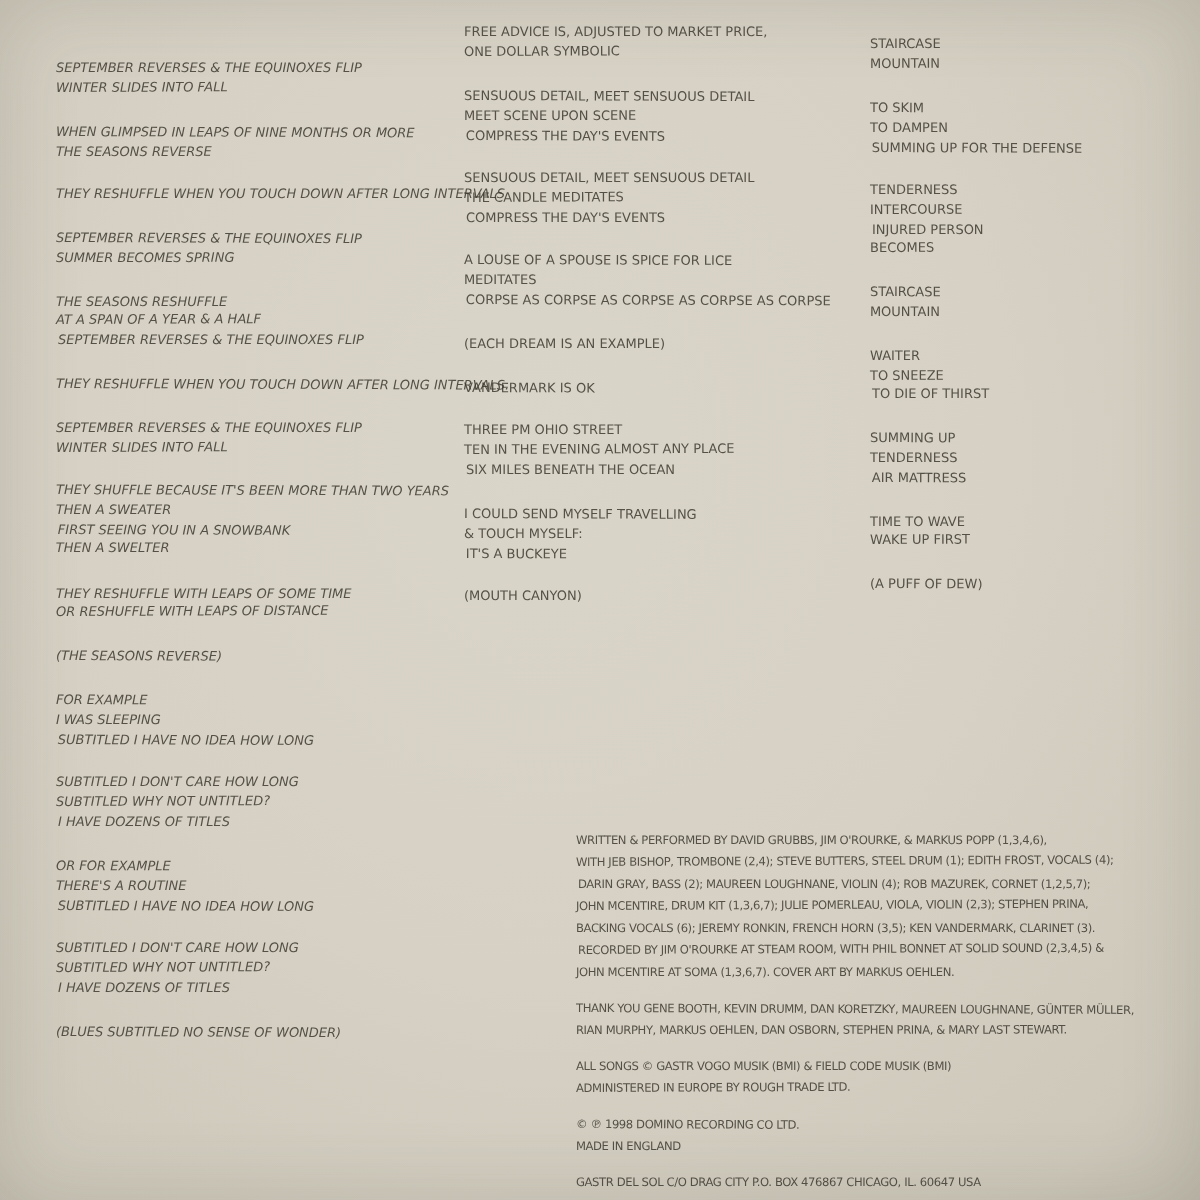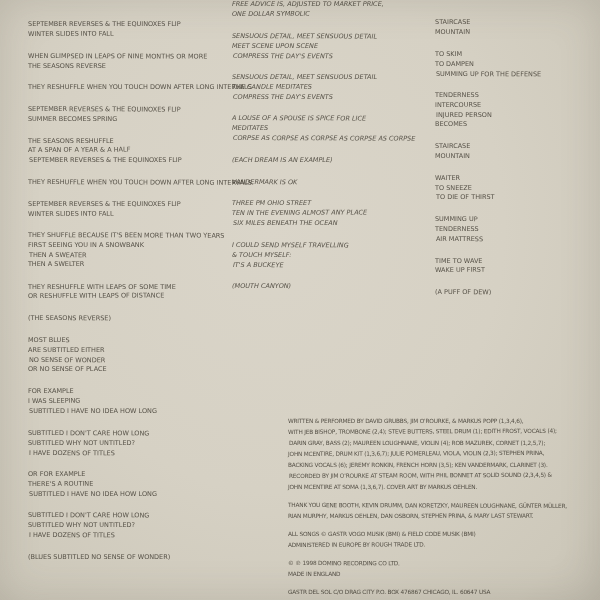--- a/index.html
+++ b/index.html
@@ -15,22 +15,22 @@
   }
   .col{position:absolute;color:rgba(62,57,48,.85);}
   .line{white-space:nowrap;min-height:1em;}
   .group{margin-bottom:12px;}
   .group:last-child{margin-bottom:0;}
   
   .group .line:nth-child(2n){transform:rotate(-0.25deg);transform-origin:left center;}
   .group .line:nth-child(3n){margin-left:1px;}
   .group:nth-child(2n){transform:rotate(0.2deg);transform-origin:left top;}
 
-  .col-left  {left:28px; top:20px; font-size:6.5px;line-height:9.8px;}
-  .col-middle{left:232px;top:0; font-size:6.5px;line-height:9.8px;font-style:italic;}
+  .col-left  {left:28px; top:30px; font-size:6.5px;line-height:9.8px;font-style:italic;}
+  .col-middle{left:232px;top:12px; font-size:6.5px;line-height:9.8px;}
   .col-right {left:435px;top:18px; font-size:6.5px;line-height:9.8px;}
   .col-credits{
     left:288px;top:416px;width:308px;
     font-size:5.8px;line-height:11px;letter-spacing:-0.2px;
   }
   .col-credits .group{margin-bottom:7px;}
 </style>
 </head>
 <body>
 
@@ -58,38 +58,32 @@
       </div>
       <div class="group">
         <div class="line">THEY RESHUFFLE WHEN YOU TOUCH DOWN AFTER LONG INTERVALS.</div>
       </div>
       <div class="group">
         <div class="line">SEPTEMBER REVERSES &amp; THE EQUINOXES FLIP</div>
         <div class="line">WINTER SLIDES INTO FALL</div>
       </div>
       <div class="group">
         <div class="line">THEY SHUFFLE BECAUSE IT'S BEEN MORE THAN TWO YEARS</div>
+        <div class="line">THEN A SWEATER</div>
         <div class="line">FIRST SEEING YOU IN A SNOWBANK</div>
-        <div class="line">THEN A SWEATER</div>
         <div class="line">THEN A SWELTER</div>
       </div>
       <div class="group">
         <div class="line">THEY RESHUFFLE WITH LEAPS OF SOME TIME</div>
         <div class="line">OR RESHUFFLE WITH LEAPS OF DISTANCE</div>
       </div>
       <div class="group">
         <div class="line">(THE SEASONS REVERSE)</div>
       </div>
       <div class="group"></div>
-      <div class="group">
-        <div class="line">MOST BLUES</div>
-        <div class="line">ARE SUBTITLED EITHER</div>
-        <div class="line">NO SENSE OF WONDER</div>
-        <div class="line">OR NO SENSE OF PLACE</div>
-      </div>
       <div class="group">
         <div class="line">FOR EXAMPLE</div>
         <div class="line">I WAS SLEEPING</div>
         <div class="line">SUBTITLED I HAVE NO IDEA HOW LONG</div>
       </div>
       <div class="group">
         <div class="line">SUBTITLED I DON'T CARE HOW LONG</div>
         <div class="line">SUBTITLED WHY NOT UNTITLED?</div>
         <div class="line">I HAVE DOZENS OF TITLES</div>
       </div>

